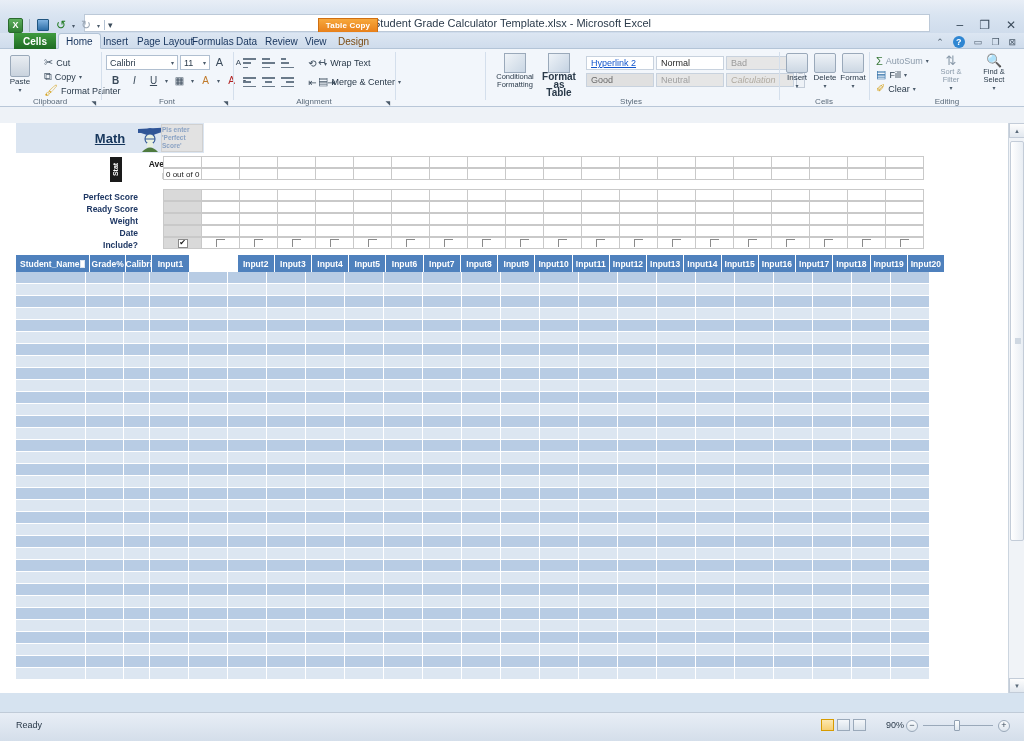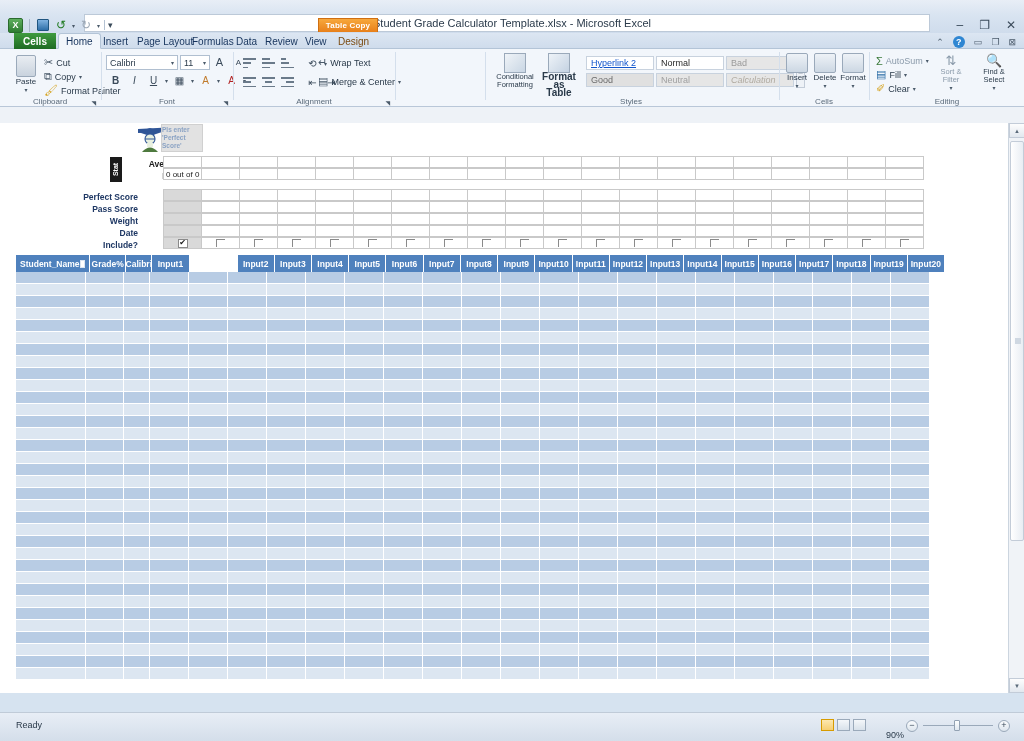--- a/index.html
+++ b/index.html
@@ -164,21 +164,21 @@
     text-shadow:0 1px 0 #7a9c4a;}
   .newsheet{position:absolute;top:3px;width:14px;height:12px;font-size:8px;color:#4a7a3a;}
 
   
   .statusbar{position:absolute;left:0;top:712px;width:1024px;height:29px;
     background:linear-gradient(180deg,#e8eef6,#d4deea);border-top:1px solid #c0cbd8;}
   .ready{position:absolute;left:16px;top:7px;font-size:9px;color:#2a3a4a;}
   .viewbtns{position:absolute;right:158px;top:6px;display:flex;gap:3px;}
   .vbtn{width:13px;height:12px;border:1px solid #9aa9ba;background:linear-gradient(180deg,#f4f7fa,#d8e1ea);}
   .vbtn.sel{border:1px solid #d79b00;background:linear-gradient(180deg,#fde8b0,#f6cf72);}
-  .zoomlvl{position:absolute;right:120px;top:7px;font-size:9px;color:#2a3a4a;margin-top:10px;}
+  .zoomlvl{position:absolute;right:120px;top:7px;font-size:9px;color:#2a3a4a;}
   .zslider{position:absolute;right:14px;top:6px;width:104px;height:13px;display:flex;align-items:center;}
   .zminus,.zplus{width:12px;height:12px;border-radius:50%;border:1px solid #9aa9ba;
     background:linear-gradient(180deg,#fafcfe,#dde5ed);font-size:9px;color:#3a4a5a;
     display:flex;align-items:center;justify-content:center;line-height:1;}
   .ztrack{flex:1;height:1px;background:#9aa9ba;margin:0 5px;position:relative;}
   .zthumb{position:absolute;left:44%;top:-5px;width:6px;height:11px;
     background:linear-gradient(180deg,#fdfefe,#dfe7ef);border:1px solid #93a2b3;border-radius:1px;}
 </style>
 </head>
 <body>
@@ -223,21 +223,21 @@
     <span>⌃</span>
     <span class="help-q">?</span>
     <span>▭</span>
     <span>❐</span>
     <span>⊠</span>
   </div>
 
   <div class="ribbon">
 
     <div class="rgroup" style="left:0px;width:100px;">
-      <div style="position:absolute;left:10px;top:6px;text-align:center;width:32px;">
+      <div style="position:absolute;left:4px;top:6px;text-align:center;width:32px;">
         <div class="paste-ico" style="margin:0 auto;"></div>
         <div class="bigbtn-lbl">Paste</div>
         <div class="tiny-arrow">▾</div>
       </div>
       <div class="rbtn" style="position:absolute;left:44px;top:7px;">
         <span class="ricon">✂</span>
         <span class="rtxt">Cut</span>
       </div>
       <div class="rbtn" style="position:absolute;left:44px;top:21px;">
         <span class="ricon">⧉</span>
@@ -428,20 +428,23 @@
     <div class="fbtns">
       <span>✕</span>
       <span class="fx">fx</span>
     </div>
     <div class="finput"></div>
     <div class="fb-exp">▾</div>
   </div>
 
   <div class="sheet">
 
+    <div class="math-block">
+      <span class="math-title">Math</span>
+    </div>
     <svg class="grad-ico" viewBox="0 0 28 28">
       <rect x="2" y="4" width="24" height="4" fill="#2f5597" transform="skewY(-3)"></rect>
       <path d="M14 3 L26 7 L14 11 L2 7 Z" fill="#2f5597"></path>
       <rect x="17" y="7" width="1.2" height="7" fill="#2f5597"></rect>
       <circle cx="17.6" cy="14.2" r="1.4" fill="#2f5597"></circle>
       <circle cx="14" cy="14" r="5" fill="#e8f0e0" stroke="#2f5597" stroke-width="1.1"></circle>
       <path d="M9 14 h10" stroke="#2f5597" stroke-width="1"></path>
       <path d="M6 27 q8 -9 16 0 Z" fill="#4e7a3e"></path>
       <rect x="11" y="18" width="6" height="4" fill="#e8f0e0"></rect>
     </svg>
@@ -494,21 +497,21 @@
         <div class="gcell" style="width: 39px;"></div>
         <div class="gcell" style="width: 39px;"></div>
         <div class="gcell" style="width: 39px;"></div>
         <div class="gcell" style="width: 39px;"></div>
         <div class="gcell" style="width: 39px;"></div>
         <div class="gcell" style="width: 39px;"></div>
         <div class="gcell" style="width: 39px;"></div>
       </div>
 
     <div class="rowlabel" style="left:78px;top:69px;">Perfect Score</div>
-    <div class="rowlabel" style="left:78px;top:81px;">Pass Score</div>
+    <div class="rowlabel" style="left:78px;top:81px;">Ready Score</div>
     <div class="rowlabel" style="left:78px;top:93px;">Weight</div>
     <div class="rowlabel" style="left:78px;top:105px;">Date</div>
     <div class="rowlabel" style="left:78px;top:117px;">Include?</div>
     <div class="gridrow" id="rowPerfect" style="left:164px;top:66px;">
         <div class="gcell gray" style="width: 39px;"></div>
         <div class="gcell" style="width: 39px;"></div>
         <div class="gcell" style="width: 39px;"></div>
         <div class="gcell" style="width: 39px;"></div>
         <div class="gcell" style="width: 39px;"></div>
         <div class="gcell" style="width: 39px;"></div>

